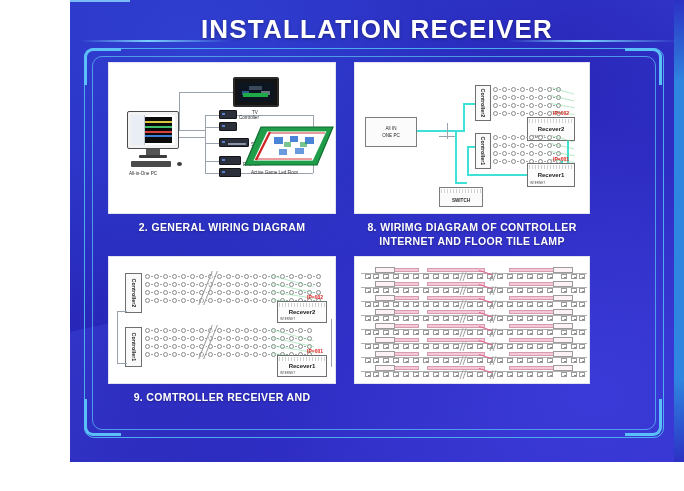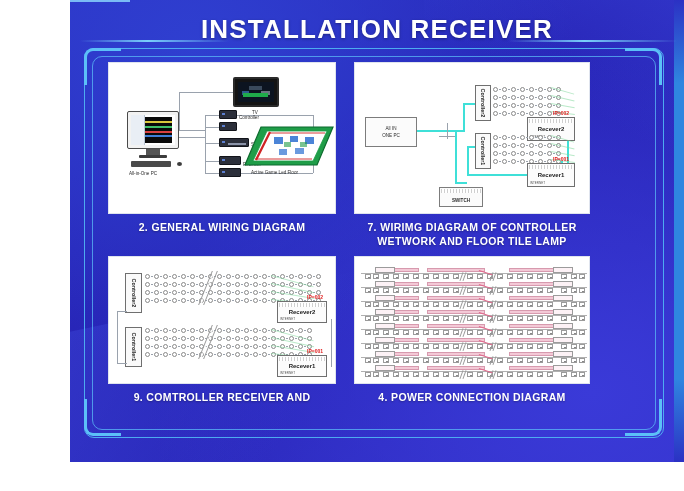--- a/index.html
+++ b/index.html
@@ -454,22 +454,22 @@
           <div class="rname">Recever1</div>
           <div class="rbot">INTERNET</div>
         </div>
         <div class="ipbadge" style="left:198px;top:93px;">IP=001</div>
 
         <div class="box" style="left:84px;top:124px;width:44px;height:20px;">
           <div style="position:absolute;left:1px;top:1px;right:1px;height:4px;background:repeating-linear-gradient(90deg,#cfcfcf 0 1px,#fff 1px 3px);"></div>
           <div class="lbl lbl5" style="left:0;right:0;top:10px;text-align:center;width:100%;font-weight:bold;">SWITCH</div>
         </div>
       </div>
-      <div class="caption">7. WIRIMG DIAGRAM OF CONTROLLER</div>
-      <div class="caption" style="margin-top:1px;">WETWORK AND FLOOR TILE LAMP</div>
+      <div class="caption">8. WIRIMG DIAGRAM OF CONTROLLER</div>
+      <div class="caption" style="margin-top:1px;">INTERNET AND FLOOR TILE LAMP</div>
     </div>
 
     <div class="panel" id="p3">
       <div class="card" style="height:128px;">
 
         <div class="ctrl-v" style="left:16px;top:16px;width:17px;height:40px;">
           <span>Controller2</span>
         </div>
         <div class="tilechain" style="left:36px;top:17px;">
           <div class="tile"></div>
@@ -1465,17 +1465,16 @@
                 <div style="position: absolute; left: 2px; top: 1.6px; width: 1.6px; height: 1.6px; background: rgb(119, 119, 119); border-radius: 50%;"></div>
               </div>
               <div class="slash" style="left: 100px; top: 5px; height: 9px;"></div>
               <div class="slash" style="left: 103px; top: 5px; height: 9px;"></div>
               <div class="slash" style="left: 130px; top: 5px; height: 9px;"></div>
               <div class="slash" style="left: 133px; top: 5px; height: 9px;"></div>
               <div class="predwire" style="left: 118px; top: 3px; width: 14px; transform: rotate(18deg); transform-origin: left center;"></div>
             </div>
           </div>
       </div>
-      <div class="caption">4. POWER CONNECTION DIAGRAM</div>
     </div>
 
   </div>
 </div>
 
 </body></html>

